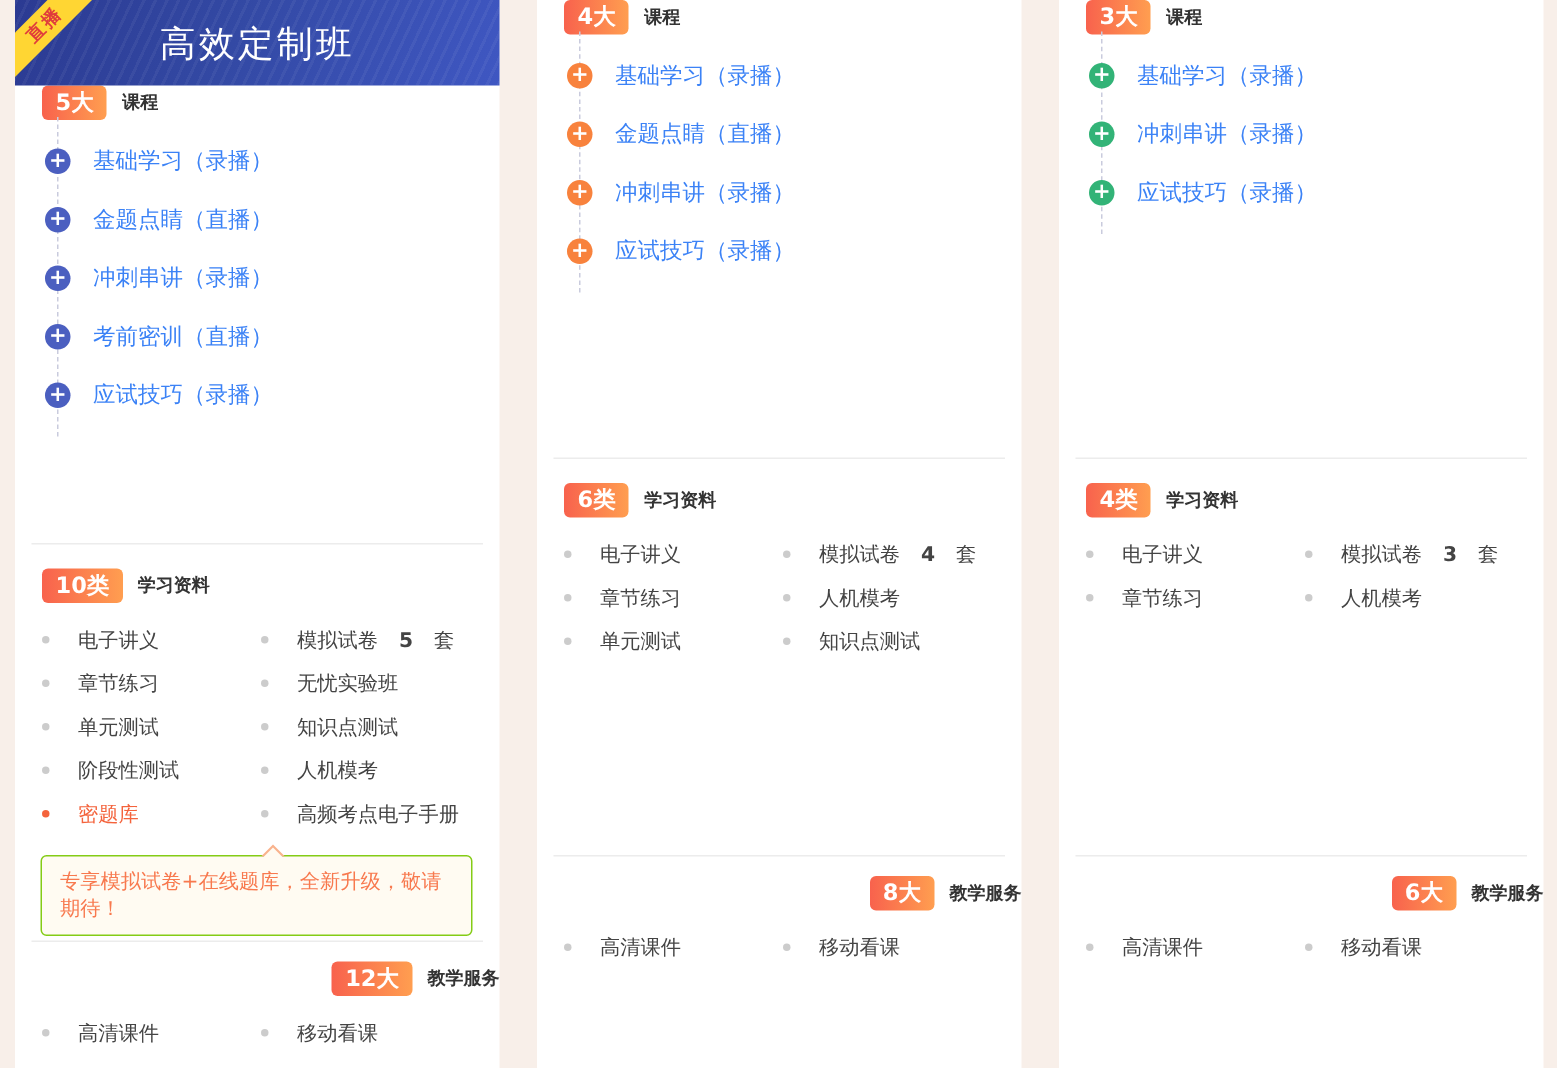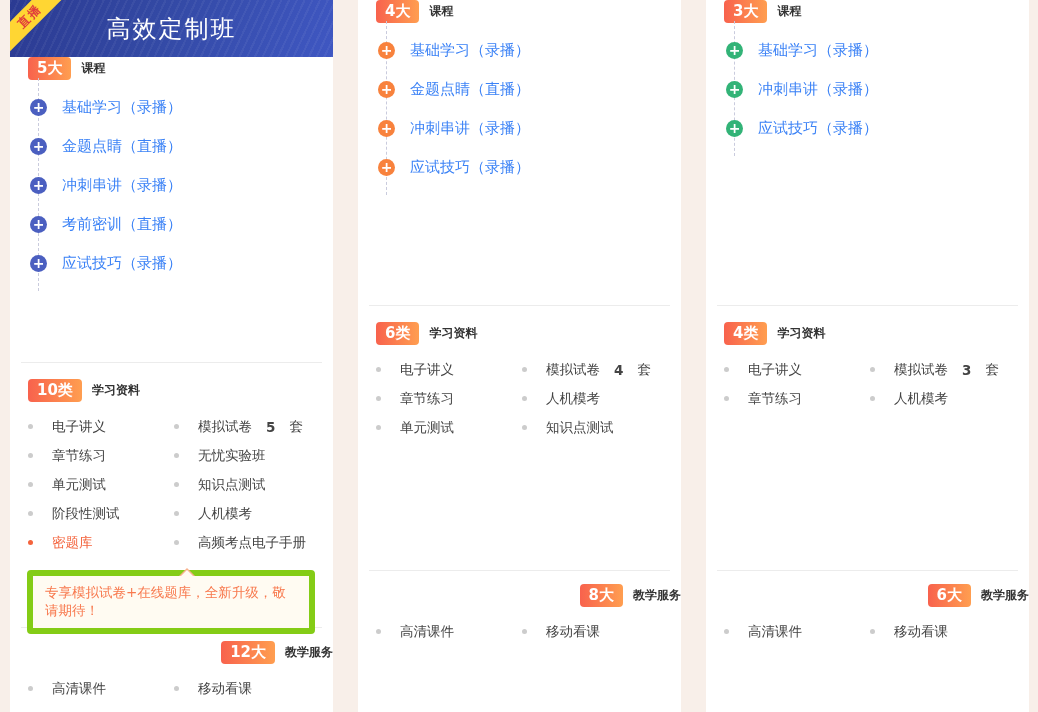--- a/index.html
+++ b/index.html
@@ -51,21 +51,21 @@
   .sec-services .sec-head { padding-top:13px;justify-content:flex-end; }
   .mat-grid { display:grid; grid-template-columns:146px auto; margin:10px 0 0 18px; }
   .mat-item { display:flex; align-items:center; height:29px; font-size:13.5px; color:#444;gap:10px; }
   .bullet { width:5px; height:5px; border-radius:50%; background:#ccc; margin-right:9px; flex:none; }
   .mat-item[data-variant="highlight"] { color:#f4633c; }
   .mat-item[data-variant="highlight"] .bullet { background:#f4633c; }
   .mat-strong { font-weight:bold; }
   .mat-strong:not(:empty) { margin:0 4px; }
 
   
-  .tooltip { position:relative; margin:13px 18px 0 17px; border:6px solid #84cc16;
+  .tooltip { position:relative; margin:13px 18px 0 17px; border:1px solid #84cc16;
     background:#fffbf2; color:#f8794e; font-size:13.5px; padding:8px 10px 8px 12px; border-radius:4px; }
   .tooltip::before { content:""; position:absolute; top:-8px; left:146px;
     border:8px solid transparent; border-top:none; border-bottom:8px solid #f9b28c; }
   .tooltip::after { content:""; position:absolute; top:-6px; left:147px;
     border:7px solid transparent; border-top:none; border-bottom:7px solid #fffbf2; }
 </style>
 </head>
 <body>
 
 <div class="cols">

